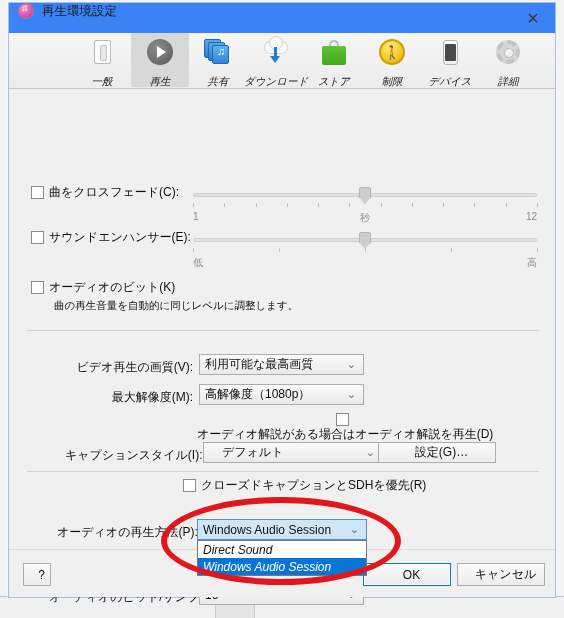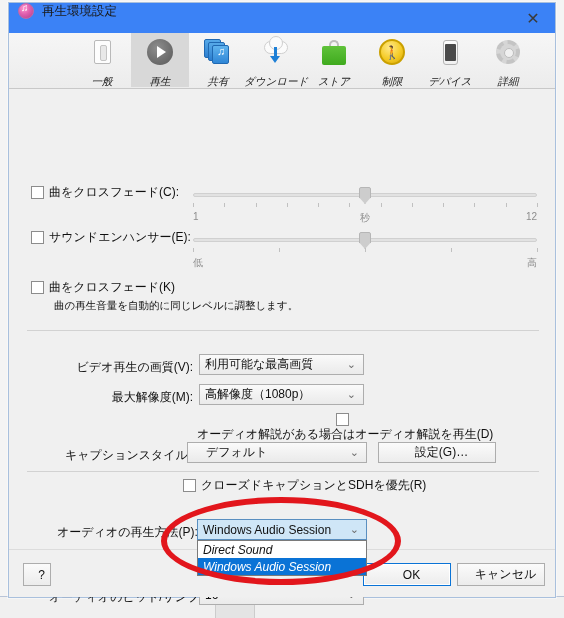--- a/index.html
+++ b/index.html
@@ -442,21 +442,21 @@
             <i style="left:100%"></i>
         </div>
         <div class="scale">
           <span style="left:0">低</span>
           <span style="right:0">高</span>
         </div>
       </div>
 
       <div class="row" style="left:22px; top:190px;">
         <div class="cb"></div>
-        <div class="lbl">曲をクロスフェード(K)</div>
+        <div class="lbl">オーディオのビット(K)</div>
       </div>
       <div class="note" style="position:absolute; left:45px; top:210px;">曲の再生音量を自動的に同じレベルに調整します。</div>
 
       <div class="sep" style="left:18px; top:241px; width:512px;"></div>
 
       <div class="lbl-r" style="position:absolute; left:60px; top:270px; width:124px;">ビデオ再生の画質(V):</div>
       <div class="combo" style="left:190px; top:265px; width:165px;">
         <span>利用可能な最高画質</span>
         <span class="chev">⌄</span>
       </div>
@@ -466,21 +466,21 @@
         <span>高解像度（1080p）</span>
         <span class="chev">⌄</span>
       </div>
 
       <div class="row" style="left:188px; top:324px;flex-direction:column;">
         <div class="cb"></div>
         <div class="lbl">オーディオ解説がある場合はオーディオ解説を再生(D)</div>
       </div>
 
       <div class="lbl-r" style="position:absolute; left:56px; top:358px; width:128px;">キャプションスタイル(I):</div>
-      <div class="combo" style="left:178px; top:353px; width:180px;padding-left:18px;">
+      <div class="combo" style="left:194px; top:353px; width:180px;padding-left:18px;">
         <span>デフォルト</span>
         <span class="chev">⌄</span>
       </div>
       <div class="btn" style="left:369px; top:353px; width:118px; height:21px;">設定(G)…</div>
 
       <div class="sep" style="left:18px; top:382px; width:512px;"></div>
 
       <div class="row" style="left:174px; top:388px;">
         <div class="cb"></div>
         <div class="lbl">クローズドキャプションとSDHを優先(R)</div>

